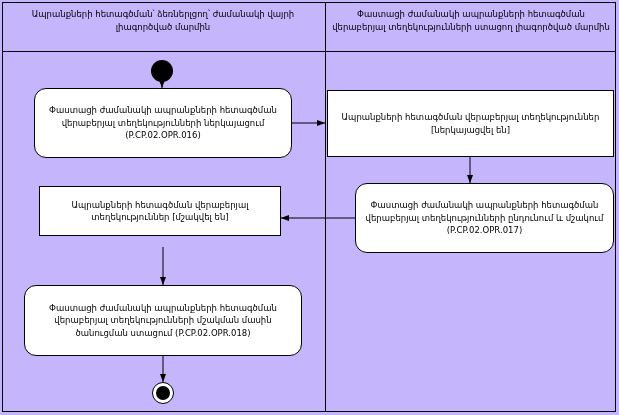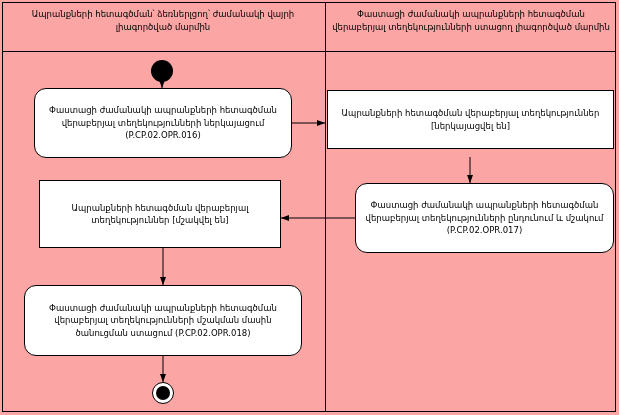--- a/index.html
+++ b/index.html
@@ -7,21 +7,21 @@
     padding: 0;
     background: #ffffff;
   }
   body {
     font-family: "DejaVu Sans", "Liberation Sans", sans-serif;
   }
   #canvas {
     position: relative;
     width: 619px;
     height: 415px;
-    background: #fca5a5;
+    background: #c4b5fd;
     overflow: hidden;
   }
   .frame {
     position: absolute;
     left: 2px;
     top: 2px;
     width: 614px;
     height: 410px;
     border: 1px solid #000000;
     box-sizing: border-box;
@@ -137,24 +137,24 @@
 
     <line x1="163" y1="247" x2="163" y2="285" stroke="#000000" stroke-width="1" marker-end="url(#arrow)"></line>
 
     <line x1="163" y1="356" x2="163" y2="382" stroke="#000000" stroke-width="1" marker-end="url(#arrow)"></line>
   </svg>
 
   <div class="start-node" style="left:151px; top:60px;"></div>
 
   <div class="node rounded" style="left:34px; top:88px; width:258px; height:70px;">Փաստացի ժամանակի ապրանքների հետագծման վերաբերյալ տեղեկությունների ներկայացում (P.CP.02.OPR.016)</div>
 
-  <div class="node" style="left:327px; top:90px; width:287px; height:59px;">Ապրանքների հետագծման վերաբերյալ տեղեկություններ [ներկայացվել են]</div>
+  <div class="node" style="left:327px; top:90px; width:287px; height:67px;">Ապրանքների հետագծման վերաբերյալ տեղեկություններ [ներկայացվել են]</div>
 
   <div class="node rounded" style="left:355px; top:183px; width:259px; height:70px;">Փաստացի ժամանակի ապրանքների հետագծման վերաբերյալ տեղեկությունների ընդունում և մշակում (P.CP.02.OPR.017)</div>
 
-  <div class="node" style="left:39px; top:180px; width:242px; height:68px;">Ապրանքների հետագծման վերաբերյալ տեղեկություններ [մշակվել են]</div>
+  <div class="node" style="left:39px; top:186px; width:242px; height:50px;">Ապրանքների հետագծման վերաբերյալ տեղեկություններ [մշակվել են]</div>
 
   <div class="node rounded" style="left:24px; top:285px; width:278px; height:71px;">Փաստացի ժամանակի ապրանքների հետագծման վերաբերյալ տեղեկությունների մշակման մասին ծանուցման ստացում (P.CP.02.OPR.018)</div>
 
   <div class="end-node-outer" style="left:152px; top:382px;"></div>
   <div class="end-node-inner" style="left:156px; top:386px;"></div>
 
 </div>
 
 </body></html>

